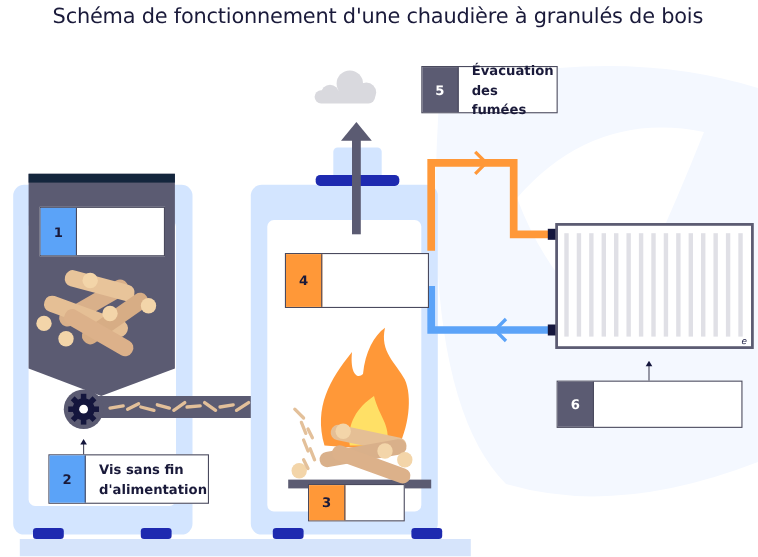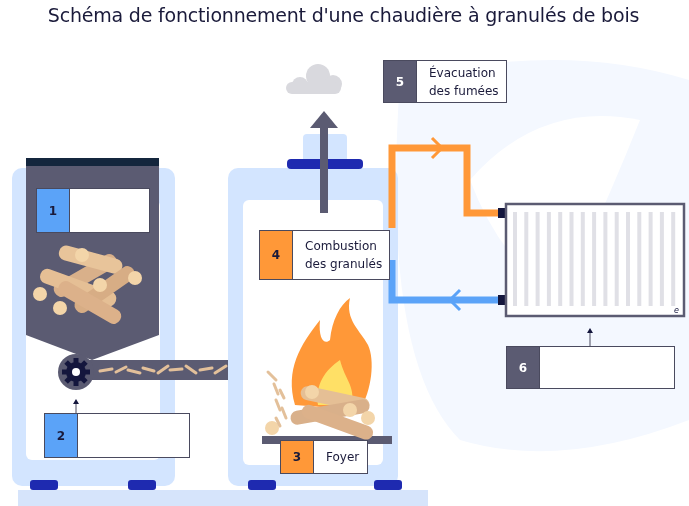--- a/index.html
+++ b/index.html
@@ -1,21 +1,21 @@
 <!DOCTYPE html>
 <html><head>
 <meta charset="utf-8">
 <style>
   html, body { margin:0; padding:0; background:#ffffff; }
   body { width:689px; height:506px; position:relative; overflow:hidden; font-family:"DejaVu Sans", sans-serif; }
   .title { position:absolute; left:0; top:4px; width:687px; text-align:center; font-size:19px; color:#1a1a3a; font-weight:normal; letter-spacing:-0.2px; }
   svg.diagram { position:absolute; left:0; top:0; }
   .label { position:absolute; display:flex; border:1.5px solid #4a4a5e; background:#fff; box-sizing:border-box; }
   .label .num { display:flex; align-items:center; justify-content:center; font-size:12px; font-weight:bold; color:#1a1a3a; border-right:1.5px solid #4a4a5e; }
-  .label .txt { display:flex; align-items:center; padding-left:12px; font-size:12px; color:#1a1a3a; line-height:18px; white-space:pre-line; }
+  .label .txt { display:flex; align-items:center; padding-left:12px; font-size:12px; color:#1a1a3a; line-height:18px; white-space:pre-line;font-weight:bold; }
   .num.blue { background:#5ba3f8; }
   .num.orange { background:#ff9838; }
   .num.dark { background:#5b5b72; color:#fff; }
 </style>
 </head>
 <body>
 
 <div class="title">Schéma de fonctionnement d'une chaudière à granulés de bois</div>
 
 <svg class="diagram" width="689" height="506" viewBox="0 0 689 506">
@@ -170,31 +170,30 @@
     <path d="M587 333 L590 328 L593 333 Z" fill="#14163d"></path>
   </g>
 </svg>
 
 <div class="label" style="left:36px;top:188px;width:114px;height:45px;">
   <div class="num blue" style="width:32px;">1</div>
 </div>
 
 <div class="label" style="left:44px;top:413px;width:146px;height:45px;">
   <div class="num blue" style="width:32px;">2</div>
+  <div class="txt">Vis sans fin
+d'alimentation</div>
 </div>
 
 <div class="label" style="left:280px;top:440px;width:88px;height:34px;">
   <div class="num orange" style="width:32px;">3</div>
-  <div class="txt">Foyer</div>
 </div>
 
 <div class="label" style="left:259px;top:230px;width:131px;height:50px;">
   <div class="num orange" style="width:32px;">4</div>
-  <div class="txt">Combustion
-des granulés</div>
 </div>
 
 <div class="label" style="left:383px;top:60px;width:124px;height:43px;">
   <div class="num dark" style="width:32px;">5</div>
   <div class="txt">Évacuation
 des fumées</div>
 </div>
 
 <div class="label" style="left:506px;top:346px;width:169px;height:43px;">
   <div class="num dark" style="width:32px;">6</div>

